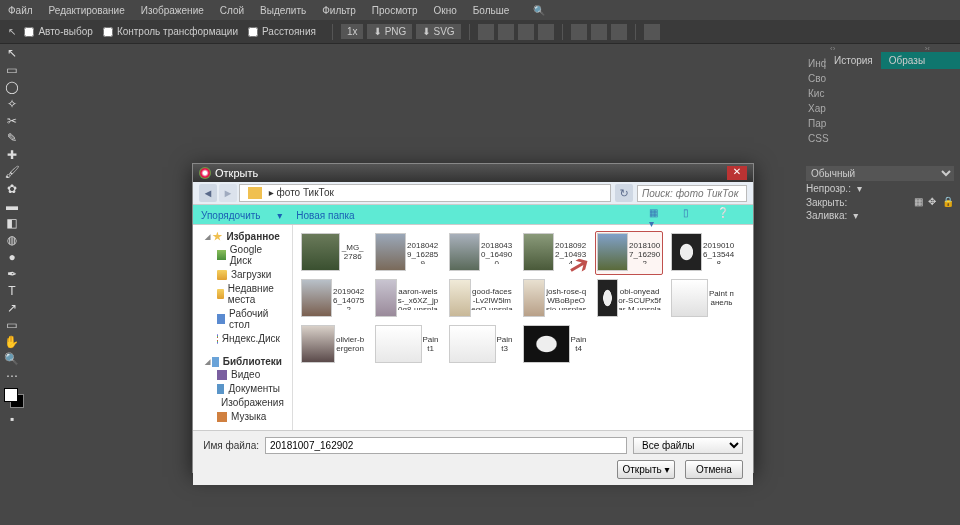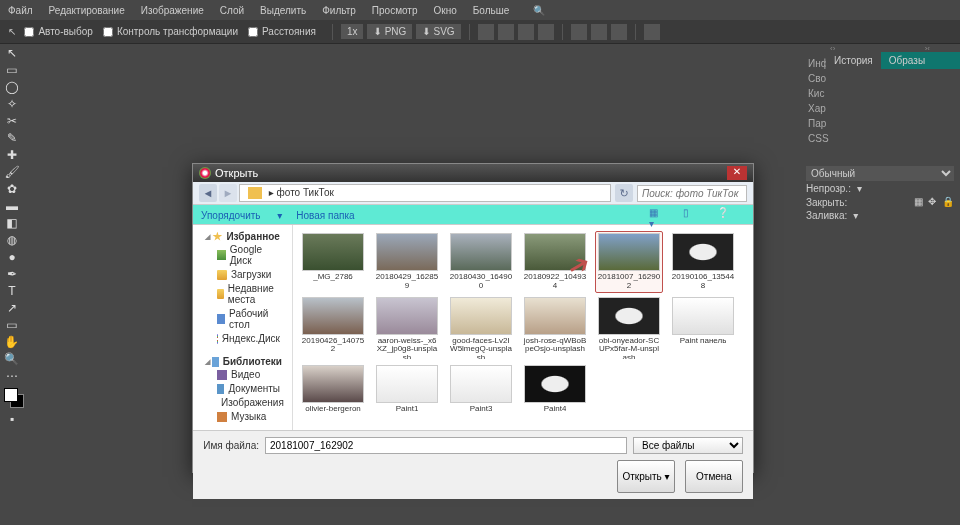--- a/index.html
+++ b/index.html
@@ -56,31 +56,31 @@
 .ico-drive { background: linear-gradient(#8abf5c, #4a8f3a); }
 .ico-disk { background: radial-gradient(circle, #fff 20%, #c44 30%, #4c4 50%, #44c 70%); border-radius: 50%; }
 .ico-desktop { background: #5a8ad0; }
 .ico-lib { background: #6aa3d8; }
 .ico-video { background: #7a5fa0; }
 .ico-doc { background: #5a95c8; }
 .ico-img { background: #5aa88a; }
 .ico-music { background: #d08040; }
 .ico-home { background: #8ab068; }
 .file-grid { flex: 1; padding: 6px; overflow: hidden; display: flex; flex-wrap: wrap; align-content: flex-start; gap: 2px 6px; }
-.file-item { width: 68px; display: flex; flex-direction: column; align-items: center; font-size: 8px; color: #333; text-align: center; padding: 2px; cursor: pointer; }
+.file-item { width: 68px; display: flex; align-items: center; font-size: 8px; color: #333; text-align: center; padding: 2px; cursor: pointer; }
 .file-item.selected { border: 1px solid #c0504d; border-radius: 2px; padding: 1px; background: rgba(224,128,96,0.08); }
 .thumb { width: 62px; height: 38px; background: #888; border: 1px solid #ccc; margin-bottom: 2px; }
 .fname { word-break: break-all; line-height: 1.1; max-height: 22px; overflow: hidden; }
 .dlg-footer { background: #f0f0f0; padding: 6px 10px; font-size: 10px; border-top: 1px solid #ccc; }
 .footer-row { display: flex; align-items: center; margin-bottom: 6px; gap: 6px; }
 .footer-label { width: 56px; text-align: right; color: #333; }
 .footer-input { flex: 1; border: 1px solid #aaa; padding: 2px 4px; font-size: 10px; }
 .footer-select { width: 110px; border: 1px solid #aaa; padding: 1px 4px; font-size: 10px; background: linear-gradient(#fff,#e8e8e8); }
 .footer-btns { display: flex; justify-content: flex-end; gap: 10px; margin-top: 2px; }
-.footer-btn { width: 58px; padding: 10px 0; text-align: center; border: 1px solid #888; background: linear-gradient(#fff,#ddd); font-size: 10px; cursor: pointer; border-radius: 2px; }
+.footer-btn { width: 58px; padding: 3px 0; text-align: center; border: 1px solid #888; background: linear-gradient(#fff,#ddd); font-size: 10px; cursor: pointer; border-radius: 2px; }
 .arrow-annot { position: absolute; color: #c0504d; font-size: 26px; pointer-events: none; transform: rotate(-30deg); }
 </style>
 </head>
 <body>
 
 <div class="menubar">
   <span>Файл</span>
   <span>Редактирование</span>
   <span>Изображение</span>
   <span>Слой</span>

